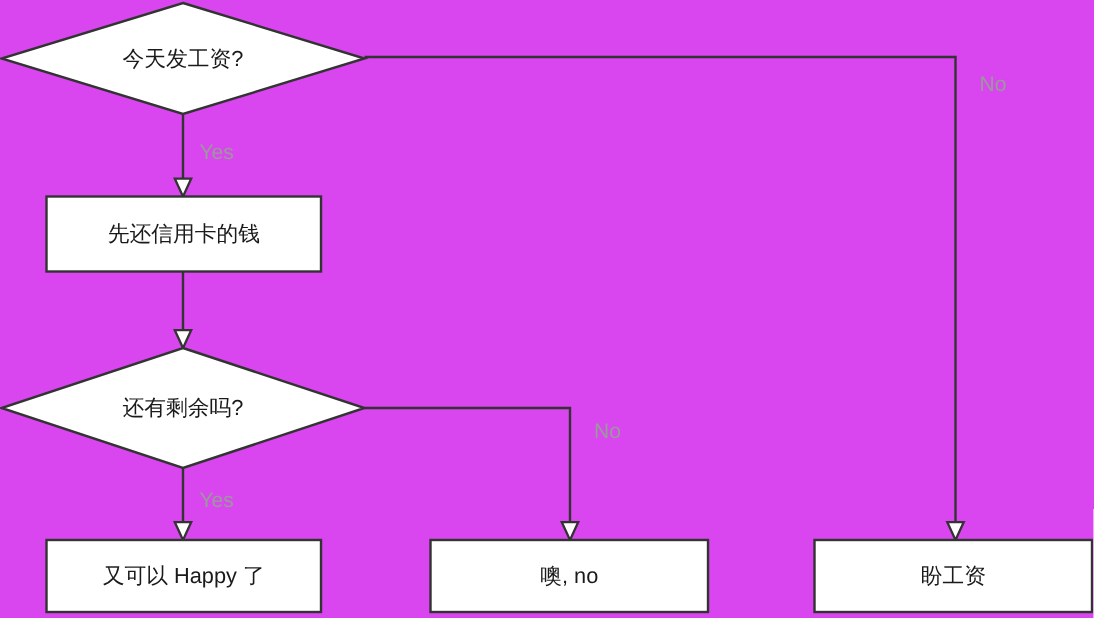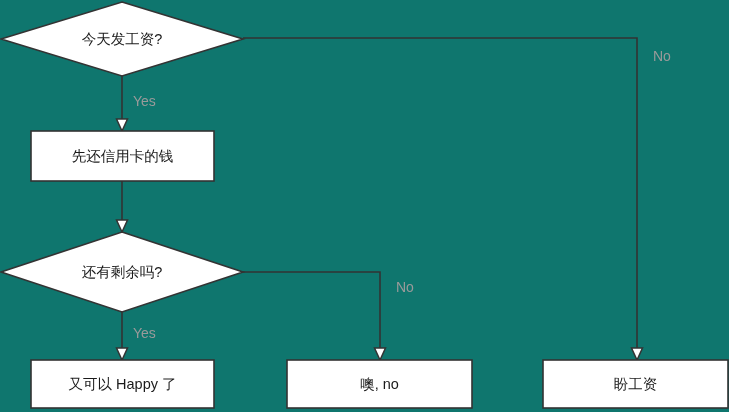--- a/index.html
+++ b/index.html
@@ -8,21 +8,21 @@
     padding: 0;
     background: #ffffff;
   }
   body {
     font-family: "Liberation Sans", "DejaVu Sans", sans-serif;
   }
   #canvas {
     position: relative;
     width: 729px;
     height: 412px;
-    background: #0f766e;
+    background: #d946ef;
     overflow: hidden;
   }
   #diagram-svg {
     position: absolute;
     left: 0;
     top: 0;
     width: 729px;
     height: 412px;
     display: block;
   }

